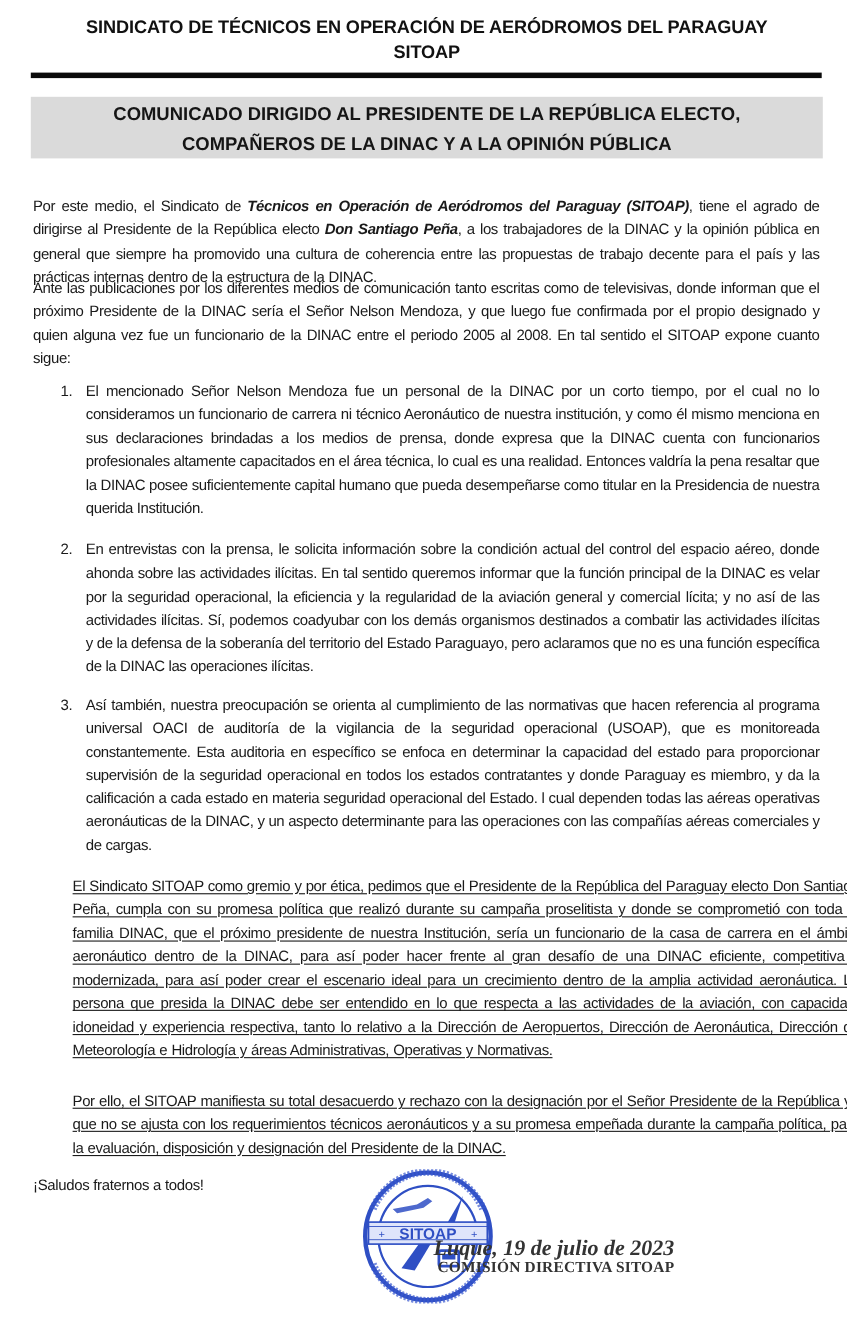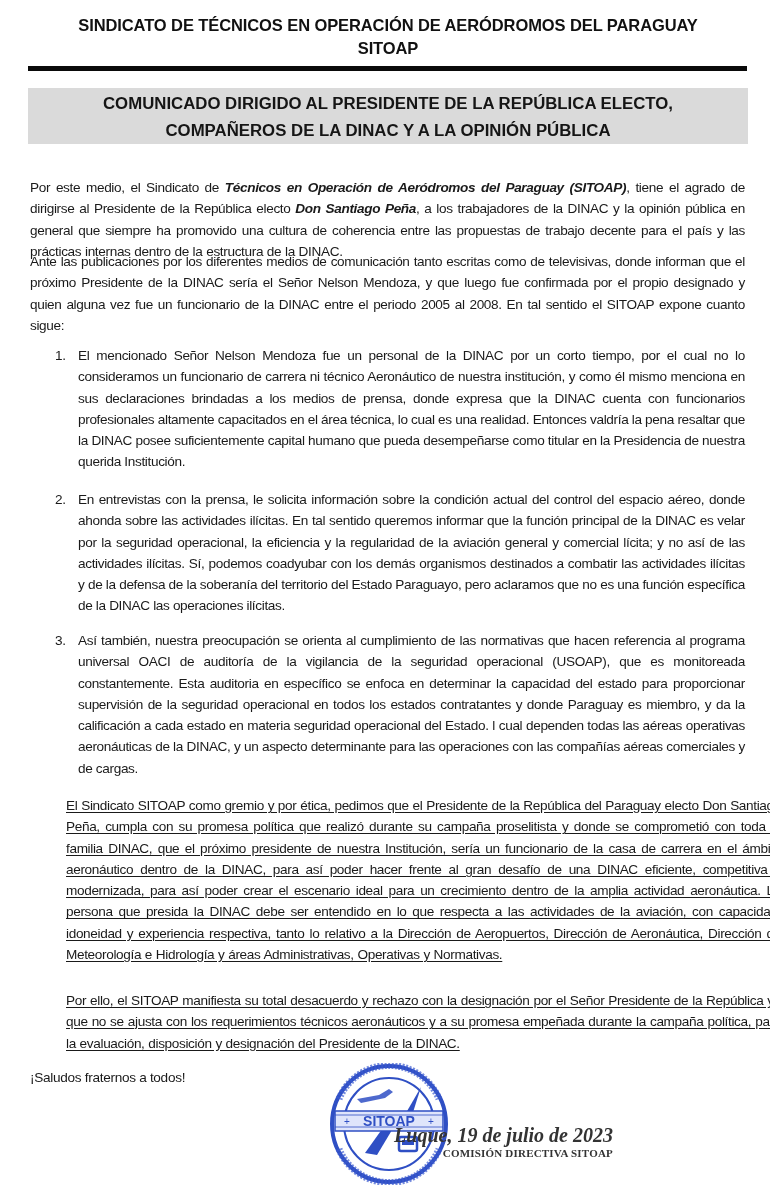--- a/index.html
+++ b/index.html
@@ -18,21 +18,21 @@
        letter-spacing:-0.35px;text-align:justify;}
   .list-item .num{position:absolute;left:0;top:0;width:20px;}
   .list-item .txt{margin-left:23px;display:block;}
   .u{text-decoration:underline;text-underline-offset:2px;margin-left:36px;}
   .bi{font-weight:bold;font-style:italic;}
   .closing{position:absolute;left:30px;top:1070px;font-size:13.6px;letter-spacing:-0.3px;text-align:center;}
   .stamp{position:absolute;left:329px;top:1063px;width:120px;height:122px;}
   .signature{position:absolute;right:28px;top:1126px;text-align:right;
        font-family:"Liberation Serif","DejaVu Serif",serif;font-weight:bold;color:#333;}
   .sig-date{font-style:italic;font-size:20px;line-height:18px;}
-  .sig-name{font-size:11px;line-height:18px;letter-spacing:0.2px;}
+  .sig-name{font-size:14px;line-height:18px;letter-spacing:0.2px;}
 </style>
 </head>
 <body>
 
 <div class="page">
 
   <div class="org-title">
     <div>SINDICATO DE TÉCNICOS EN OPERACIÓN DE AERÓDROMOS DEL PARAGUAY</div>
     <div>SITOAP</div>
   </div>

